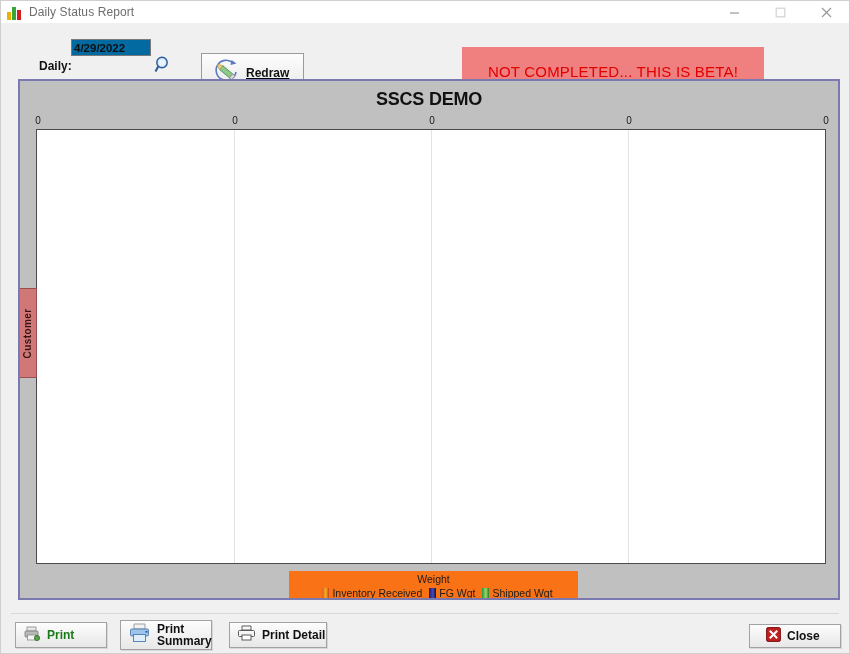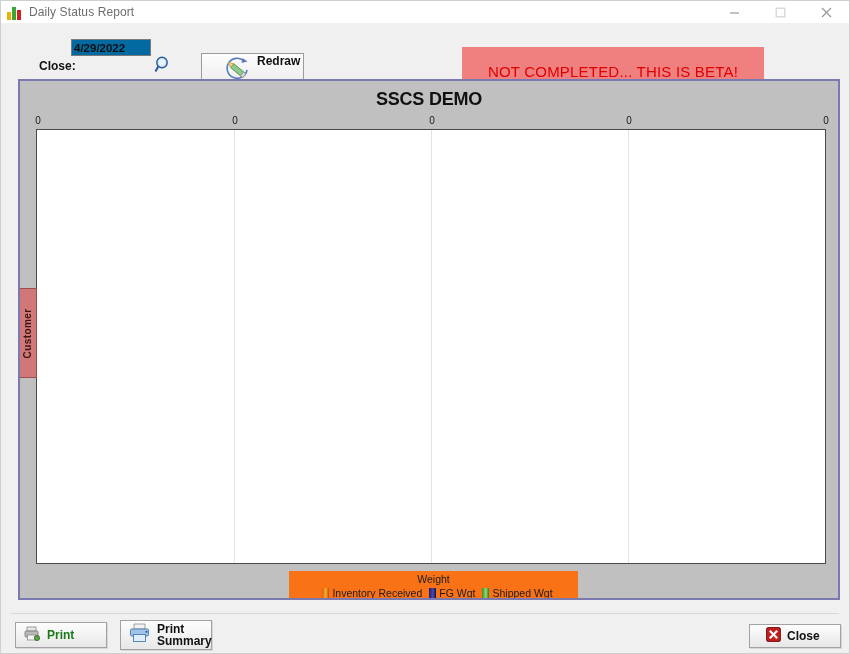--- a/index.html
+++ b/index.html
@@ -109,24 +109,25 @@
   }
   .minus-btn { left: 68px; top: 58px; }
   .plus-btn  { left: 125px; top: 58px; }
 
   .redraw-btn {
     position: absolute;
     left: 200px; top: 30px;
     width: 103px; height: 39px;
     background: linear-gradient(#fdfdfd, #e8e8e8);
     border: 1px solid #9b9b9b;
-    display: flex; align-items: flex-start;
+    display: flex; align-items: center;
     cursor: pointer;
-    padding-left: 20px;
+    padding-left: 9px;
     gap: 5px;
+    text-decoration: underline;
   }
   .redraw-label {
     font-size: 12px; font-weight: bold; color: #111;
   }
 
   .beta-banner {
     position: absolute;
     left: 461px; top: 24px;
     width: 302px; height: 48px;
     background: #f08080;
@@ -295,21 +296,21 @@
       <div class="winbtn">
         <svg width="11" height="11" viewBox="0 0 11 11">
             <line x1="1" y1="1" x2="10" y2="10" stroke="#9a9a9a" stroke-width="1.2"></line>
             <line x1="10" y1="1" x2="1" y2="10" stroke="#9a9a9a" stroke-width="1.2"></line>
           </svg>
       </div>
     </div>
   </div>
 
   <div class="toolbar">
-    <span class="date-label">Close:</span>
+    <span class="date-label">Daily:</span>
     <input class="date-input" type="text" value="4/29/2022" style="">
     <span class="mag-btn">
       <svg width="18" height="19" viewBox="0 0 18 19">
         <circle cx="8" cy="7.5" r="5.2" fill="#cfe3f5" stroke="#2a5a9a" stroke-width="1.4"></circle>
         <circle cx="8" cy="7.5" r="3.2" fill="#eaf4fd" stroke="none"></circle>
         <line x1="4.2" y1="11.5" x2="1.5" y2="16.5" stroke="#2a5a9a" stroke-width="2"></line>
       </svg>
     </span>
     <button class="pm-btn minus-btn">-</button>
     <button class="pm-btn plus-btn">+</button>
@@ -392,20 +393,30 @@
         <polygon points="5,1 16,1 16,6 5,6" fill="#f2f2f2" stroke="#8a8a8a" stroke-width="0.8"></polygon>
         <rect x="1.5" y="6" width="18" height="7" rx="1.2" fill="#9fc4e8" stroke="#4a7ab0" stroke-width="0.9"></rect>
         <rect x="4.5" y="11.5" width="12" height="7" fill="#dfeefb" stroke="#4a7ab0" stroke-width="0.9"></rect>
         <rect x="16.5" y="8" width="2" height="1.6" fill="#2a5a9a"></rect>
       </svg>
     </span>
     <span class="btn-label two-line">Print
 Summary</span>
   </div>
 
+  <div class="btn btn-detail">
+    <span>
+      <svg width="18" height="16" viewBox="0 0 18 16">
+        <polygon points="4,1 13,1 13,5 4,5" fill="none" stroke="#5a5a5a" stroke-width="1"></polygon>
+        <path d="M1.5,5.5 h14 a1,1 0 0 1 1,1 v4 a1,1 0 0 1 -1,1 h-14 a1,1 0 0 1 -1,-1 v-4 a1,1 0 0 1 1,-1 z" fill="none" stroke="#5a5a5a" stroke-width="1"></path>
+        <rect x="4" y="10" width="9" height="5" fill="#ffffff" stroke="#5a5a5a" stroke-width="1"></rect>
+      </svg>
+    </span>
+    <span class="btn-label">Print Detail</span>
+  </div>
 
   <div class="btn btn-close">
     <span>
       <svg width="15" height="15" viewBox="0 0 15 15">
         <rect x="0.6" y="0.6" width="13.8" height="13.8" rx="1.5" fill="#c02020" stroke="#7a1010" stroke-width="1"></rect>
         <line x1="3.8" y1="3.8" x2="11.2" y2="11.2" stroke="#ffffff" stroke-width="2"></line>
         <line x1="11.2" y1="3.8" x2="3.8" y2="11.2" stroke="#ffffff" stroke-width="2"></line>
       </svg>
     </span>
     <span class="btn-label">Close</span>

